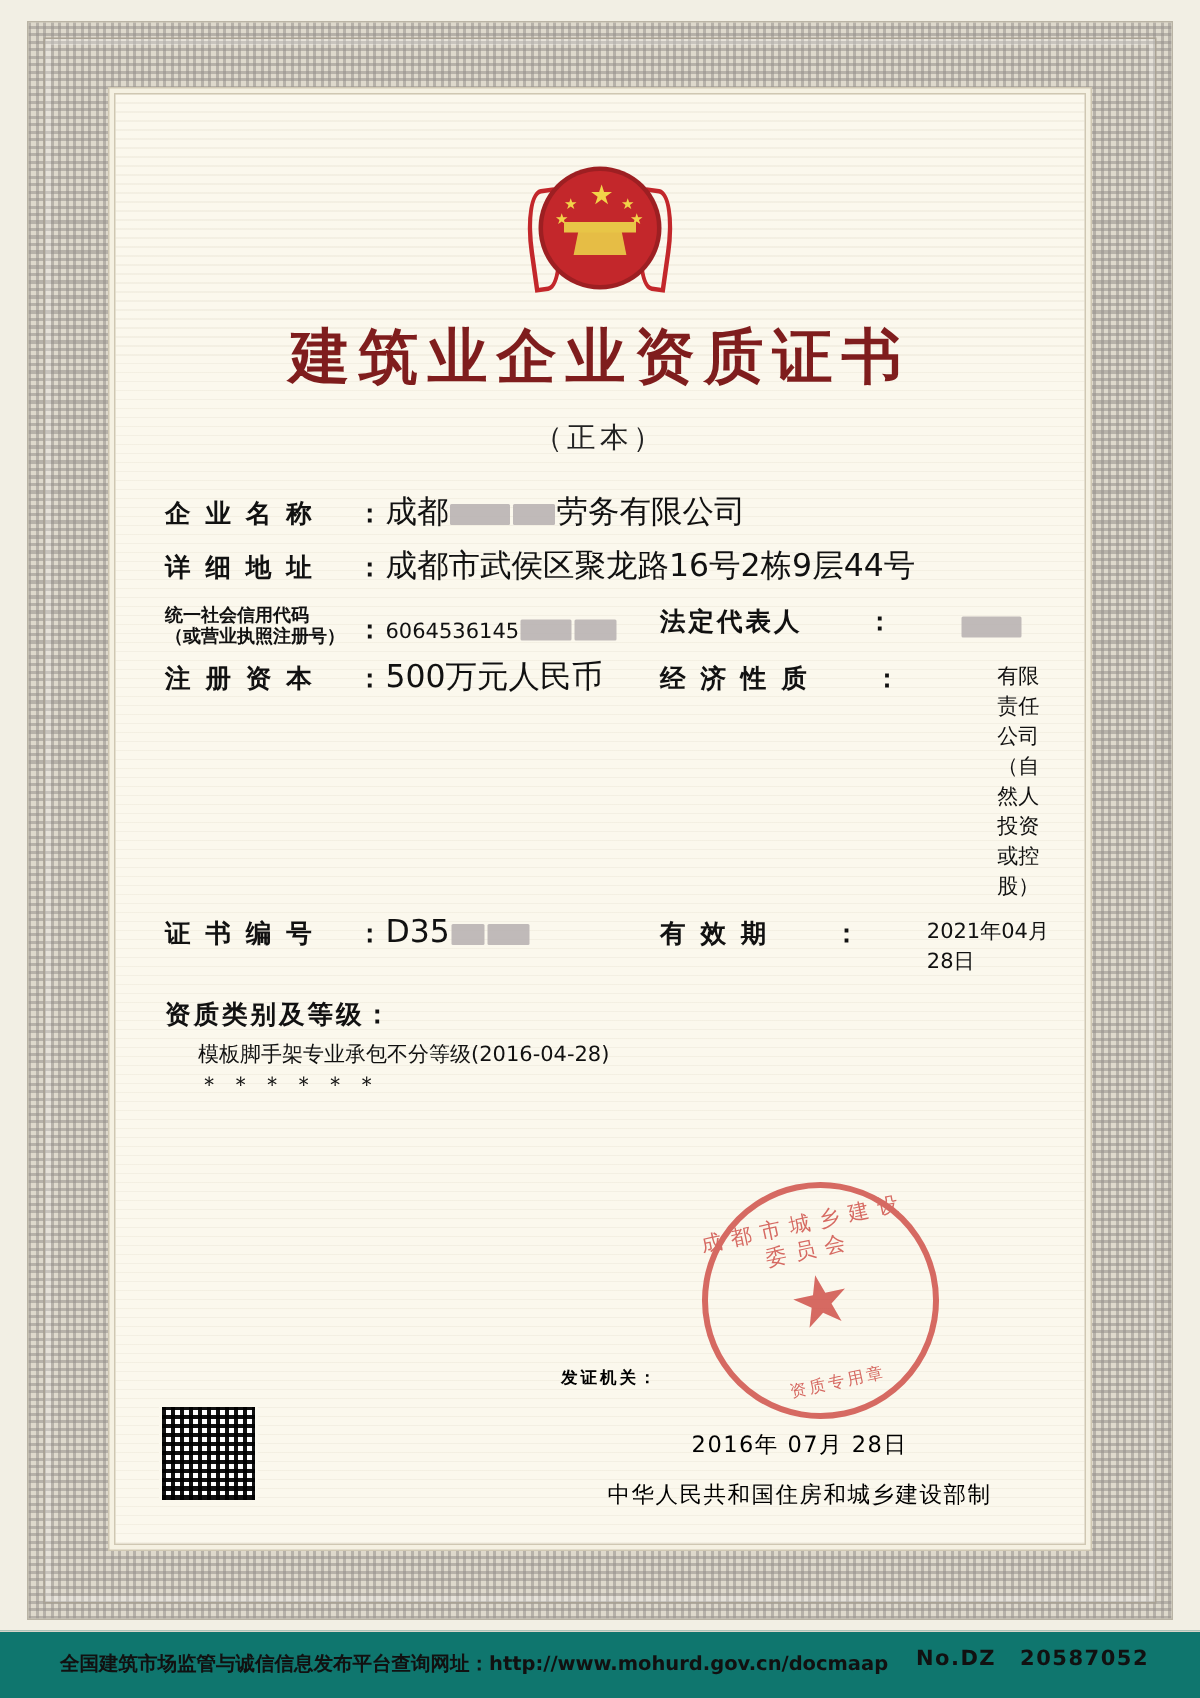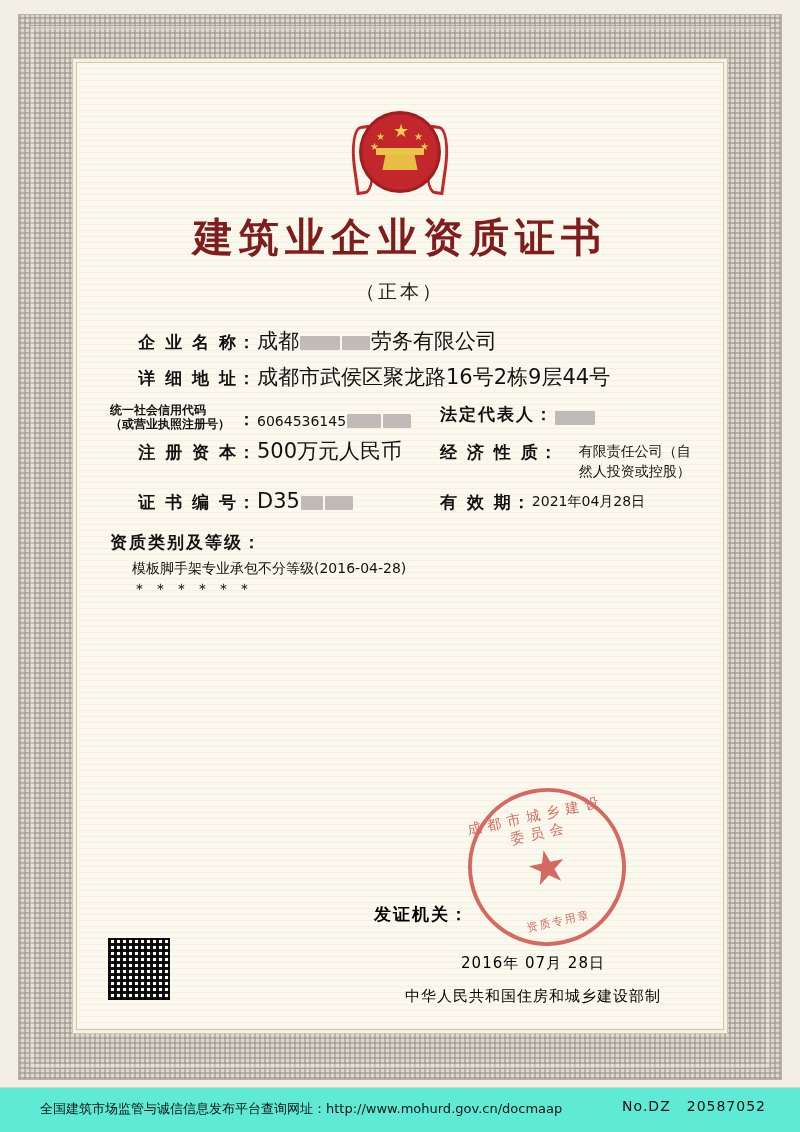--- a/index.html
+++ b/index.html
@@ -108,21 +108,20 @@
     align-items:flex-start;
     margin-bottom:10px;
     min-height:26px;
   }
   .label{
     font-size:17px;
     font-weight:bold;
     letter-spacing:2px;
     color:#111;
     white-space:nowrap;
-    text-align:right;
   }
   .label.wide{width:128px;display:inline-block;}
   .colon{font-weight:bold;}
   .value{
     font-size:21px;
     color:#111;
     padding-left:2px;
     line-height:20px;
   }
   .value.small{font-size:14px;}
@@ -135,21 +134,21 @@
     border-radius:1px;
     opacity:.9;
   }
   .r40{width:40px;}
   .r28{width:28px;}
   .r22{width:22px;}
   .r34{width:34px;}
 
   .two-col{display:flex;width:100%;}
   .col-l{width:330px;display:flex;}
-  .col-r{flex:1;display:flex;}
+  .col-r{flex:1;display:flex;gap:43px;}
 
   .credit-label{
     font-size:12px;
     line-height:14px;
     letter-spacing:0;
     font-weight:bold;
     width:128px;
     white-space:nowrap;
   }
   .qual-title{
@@ -170,21 +169,21 @@
     position:absolute;left:10px;bottom:6px;width:62px;height:62px;
     background:
       repeating-linear-gradient(90deg,#111 0 3px,#fff 3px 6px),
       repeating-linear-gradient(0deg,#111 0 3px,#fff 3px 6px);
     background-blend-mode:multiply;
     border:2px solid #fbf8ed;
   }
   .issuer-wrap{
     position:absolute;right:6px;bottom:2px;width:330px;text-align:left;
   }
-  .issuer-line{font-size:17px;font-weight:bold;letter-spacing:2px;margin-left:6px;}
+  .issuer-line{font-size:11px;font-weight:bold;letter-spacing:2px;margin-left:6px;}
   .date-line{font-size:15px;margin-top:28px;letter-spacing:1px;text-align:center;}
   .ministry{font-size:15px;margin-top:14px;text-align:center;letter-spacing:1px;}
 
   .seal{
     position:absolute;right:78px;bottom:62px;
     width:150px;height:150px;border-radius:50%;
     border:4px solid #c8342e;
     opacity:.72;
     transform:rotate(-12deg);
   }
@@ -196,22 +195,23 @@
     position:absolute;left:0;right:0;top:14px;text-align:center;
     color:#c8342e;font-size:14px;letter-spacing:6px;
   }
   .seal .seal-bottom{
     position:absolute;left:0;right:0;bottom:12px;text-align:center;
     color:#c8342e;font-size:11px;letter-spacing:2px;
   }
 
   .footer{
     position:absolute;left:0;right:0;bottom:0;height:44px;
-    background:#5eead4;
+    background:#0f766e;
     border-top:1px solid #d8d4c8;
+    font-weight:bold;
   }
   .footer-left{
     position:absolute;left:40px;top:12px;font-size:13px;color:#111;
   }
   .footer-right{
     position:absolute;right:34px;top:10px;font-size:14px;color:#111;letter-spacing:1px;
   }
   .footer-right .no{margin-right:16px;}
 </style>
 </head>

